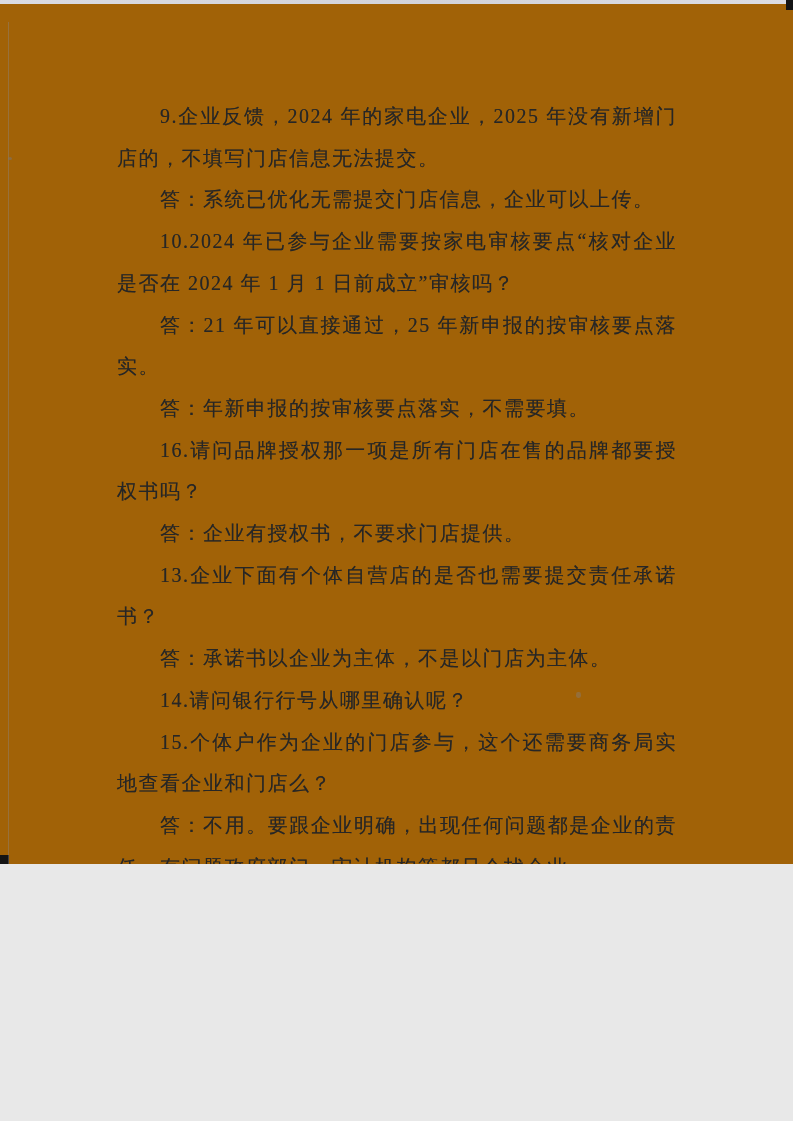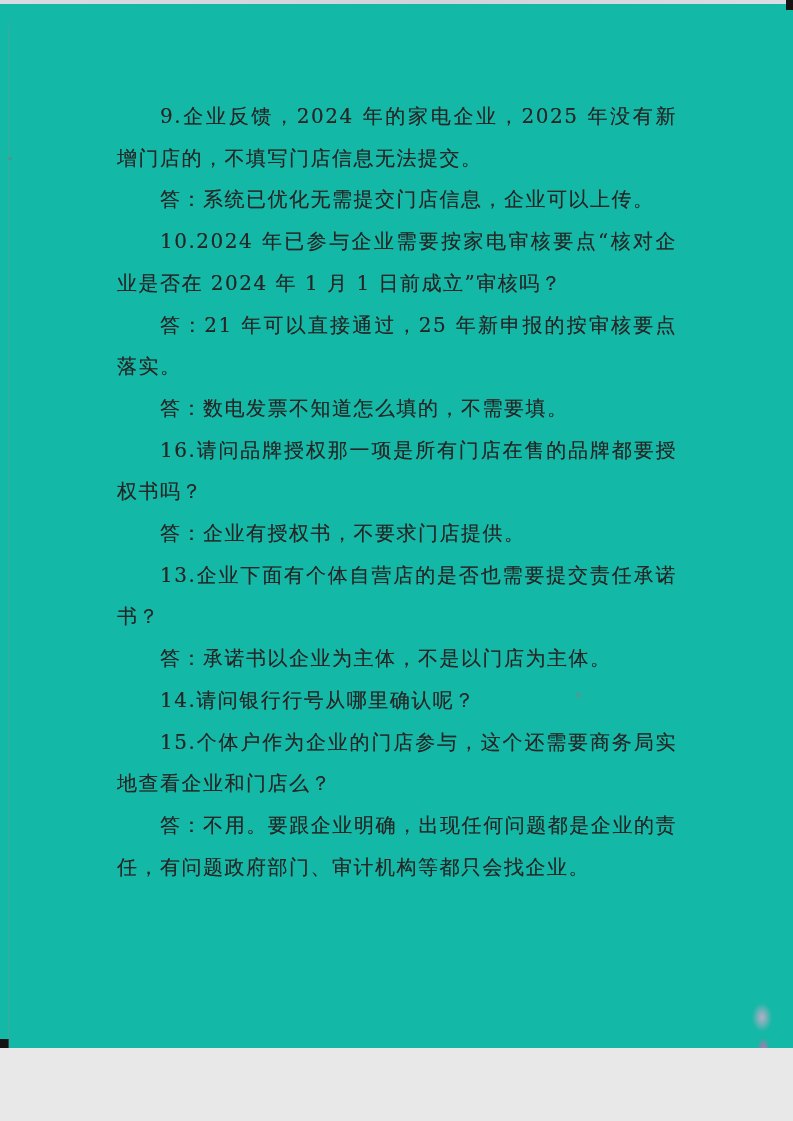--- a/index.html
+++ b/index.html
@@ -2,24 +2,25 @@
 <html><head>
 <meta charset="utf-8">
 <style>
   html,body { margin:0; padding:0; }
   body {
     font-family: "DejaVu Serif", "Liberation Serif", serif;
     background:#e8e8e8;
   }
   .scan-page {
     position:relative;
-    width:793px; height:1048px;
+    width:793px; height:864px;
     margin:0 auto;
-    background:#14b8a6;
+    background:#a16207;
     overflow:hidden;
+    font-family:Liberation Serif, serif;
   }
   
   .top-band {
     position:absolute; top:0; left:0; right:0; height:4px;
     background:linear-gradient(90deg,#dadbe2,#d2d3da 55%,#dcdde4);
   }
   .corner-tr {
     position:absolute; top:0; right:0; width:7px; height:10px; background:#141414;
   }
   .corner-bl {
@@ -70,21 +71,21 @@
   <div class="left-line"></div>
   <div class="speck-a"></div>
   <div class="speck-b"></div>
   <div class="pink-smudge"></div>
 
   <div class="doc-body">
     <p class="para">9.企业反馈，2024 年的家电企业，2025 年没有新增门店的，不填写门店信息无法提交。</p>
     <p class="para">答：系统已优化无需提交门店信息，企业可以上传。</p>
     <p class="para">10.2024 年已参与企业需要按家电审核要点“核对企业是否在 2024 年 1 月 1 日前成立”审核吗？</p>
     <p class="para">答：21 年可以直接通过，25 年新申报的按审核要点落实。</p>
-    <p class="para">答：数电发票不知道怎么填的，不需要填。</p>
+    <p class="para">答：年新申报的按审核要点落实，不需要填。</p>
     <p class="para">16.请问品牌授权那一项是所有门店在售的品牌都要授权书吗？</p>
     <p class="para">答：企业有授权书，不要求门店提供。</p>
     <p class="para">13.企业下面有个体自营店的是否也需要提交责任承诺书？</p>
     <p class="para">答：承诺书以企业为主体，不是以门店为主体。</p>
     <p class="para">14.请问银行行号从哪里确认呢？</p>
     <p class="para">15.个体户作为企业的门店参与，这个还需要商务局实地查看企业和门店么？</p>
     <p class="para">答：不用。要跟企业明确，出现任何问题都是企业的责任，有问题政府部门、审计机构等都只会找企业。</p>
   </div>
 
 </div>

